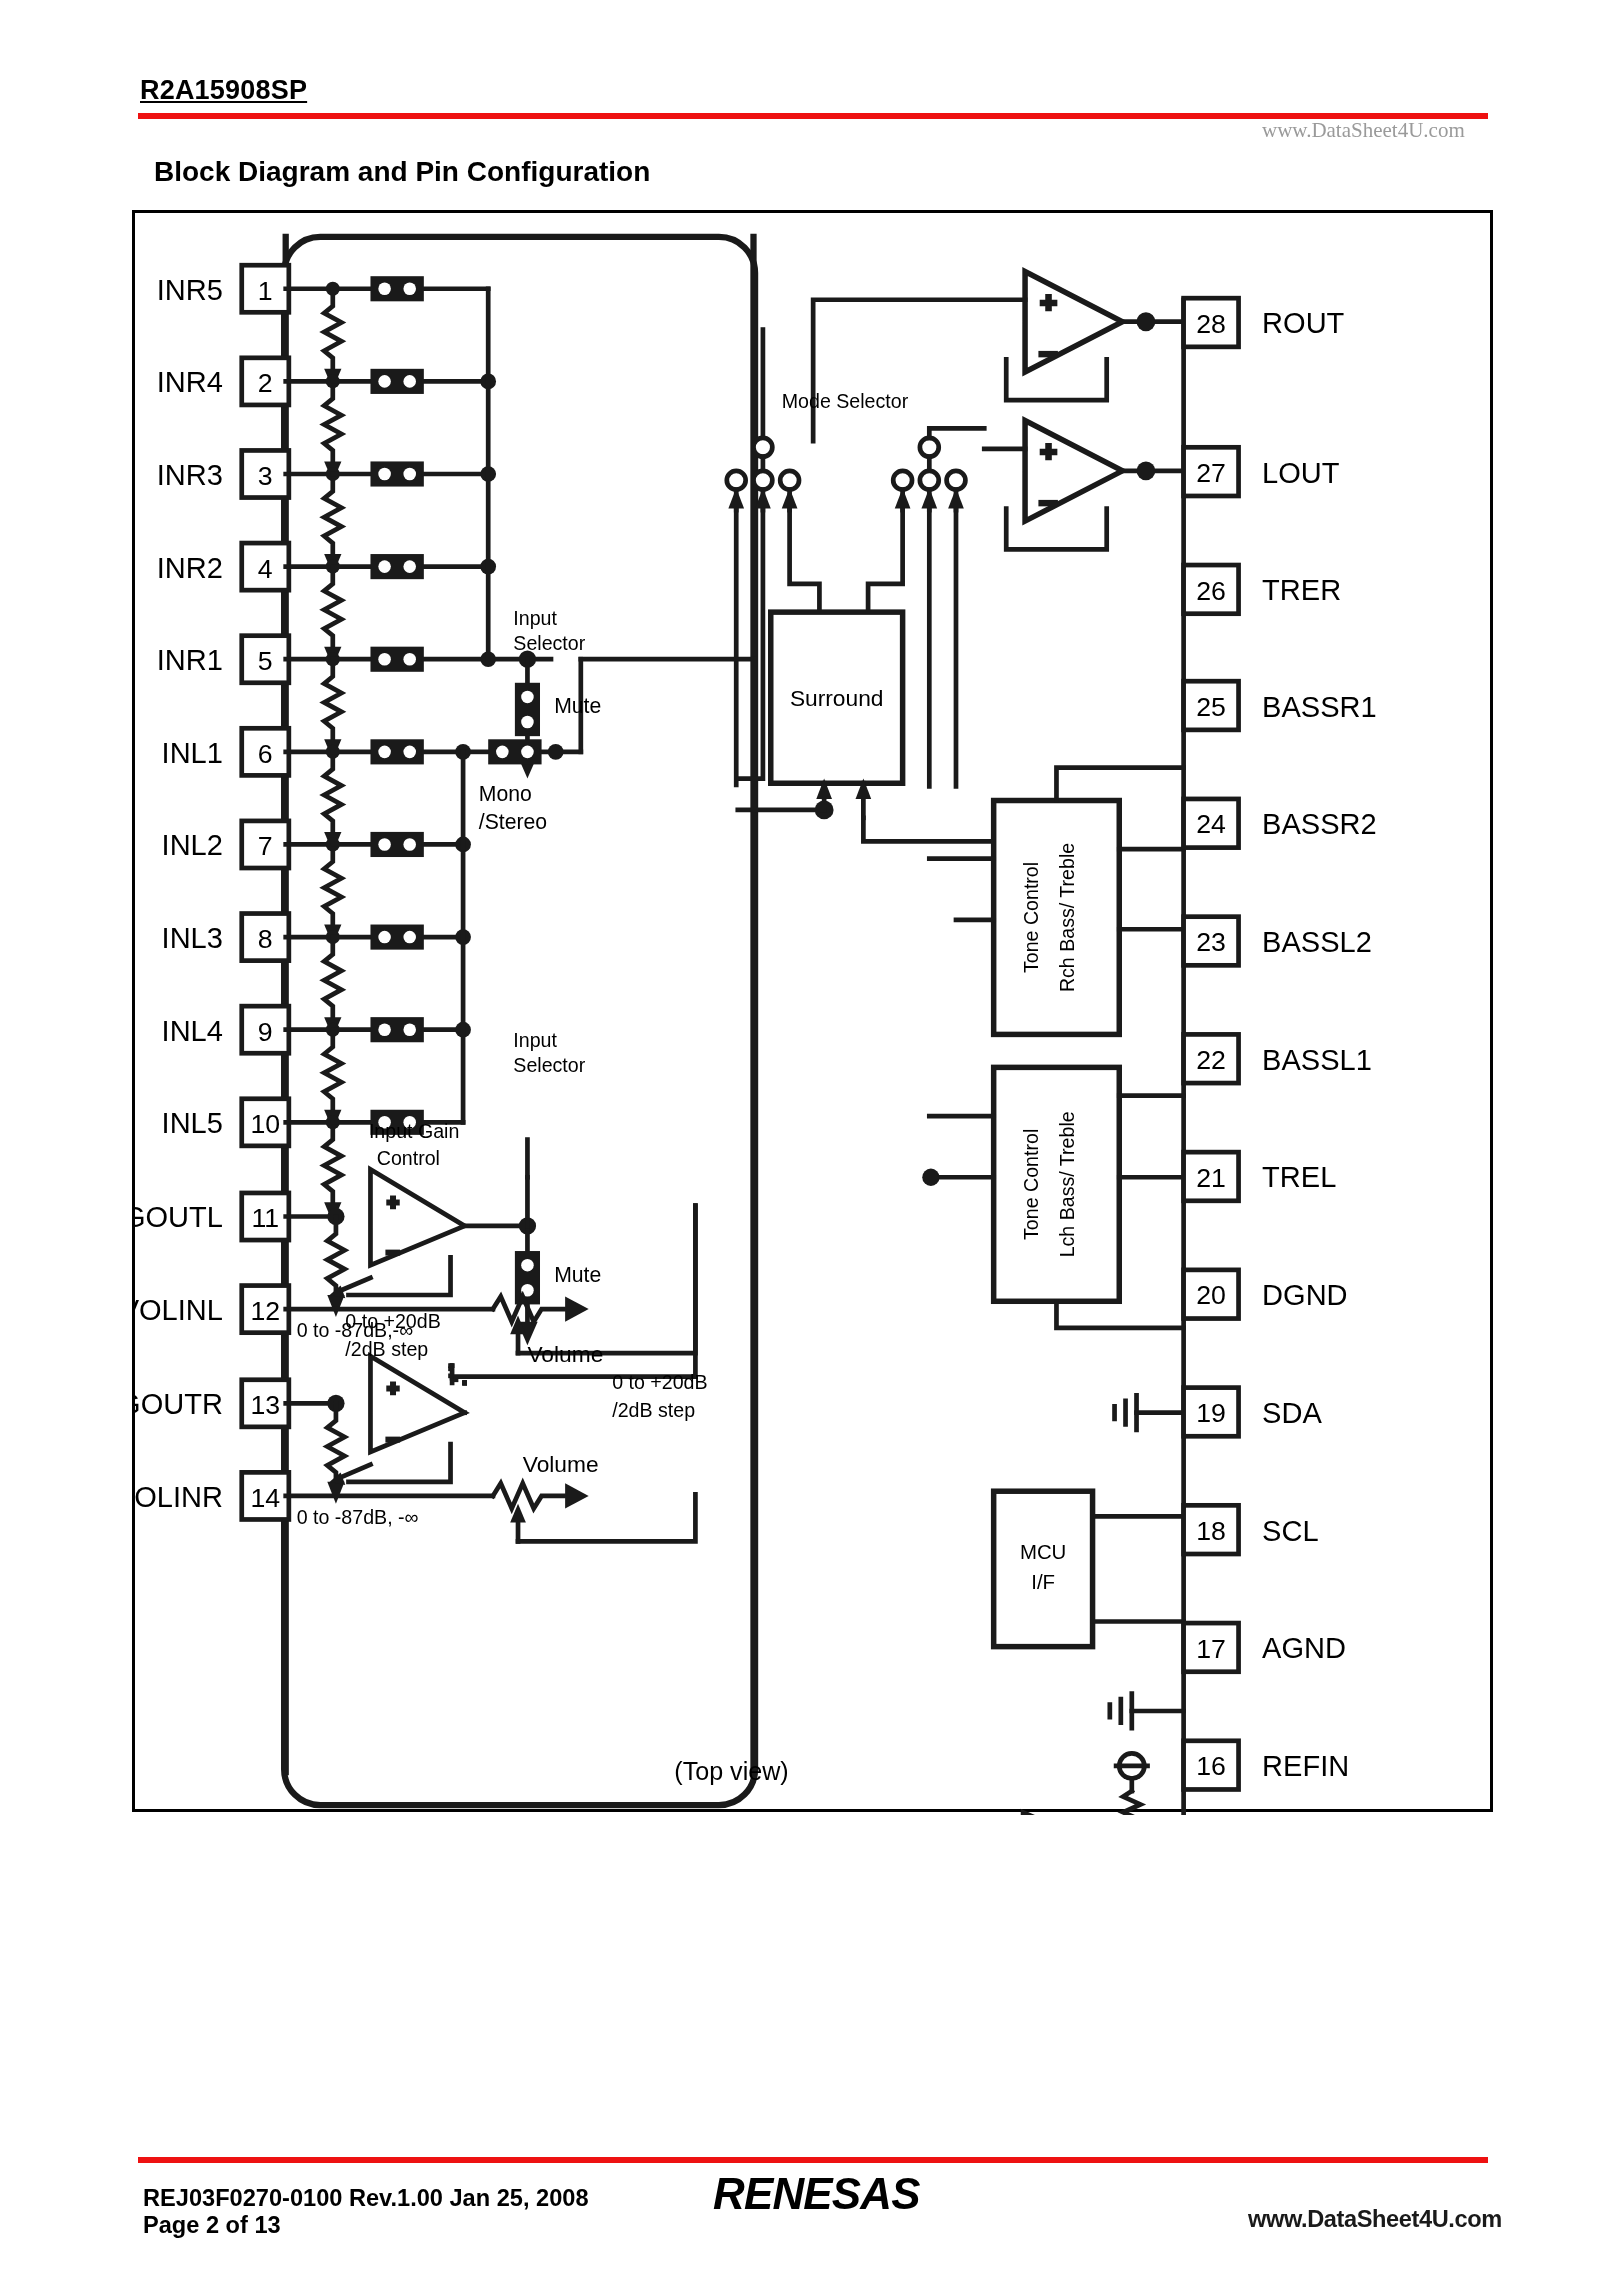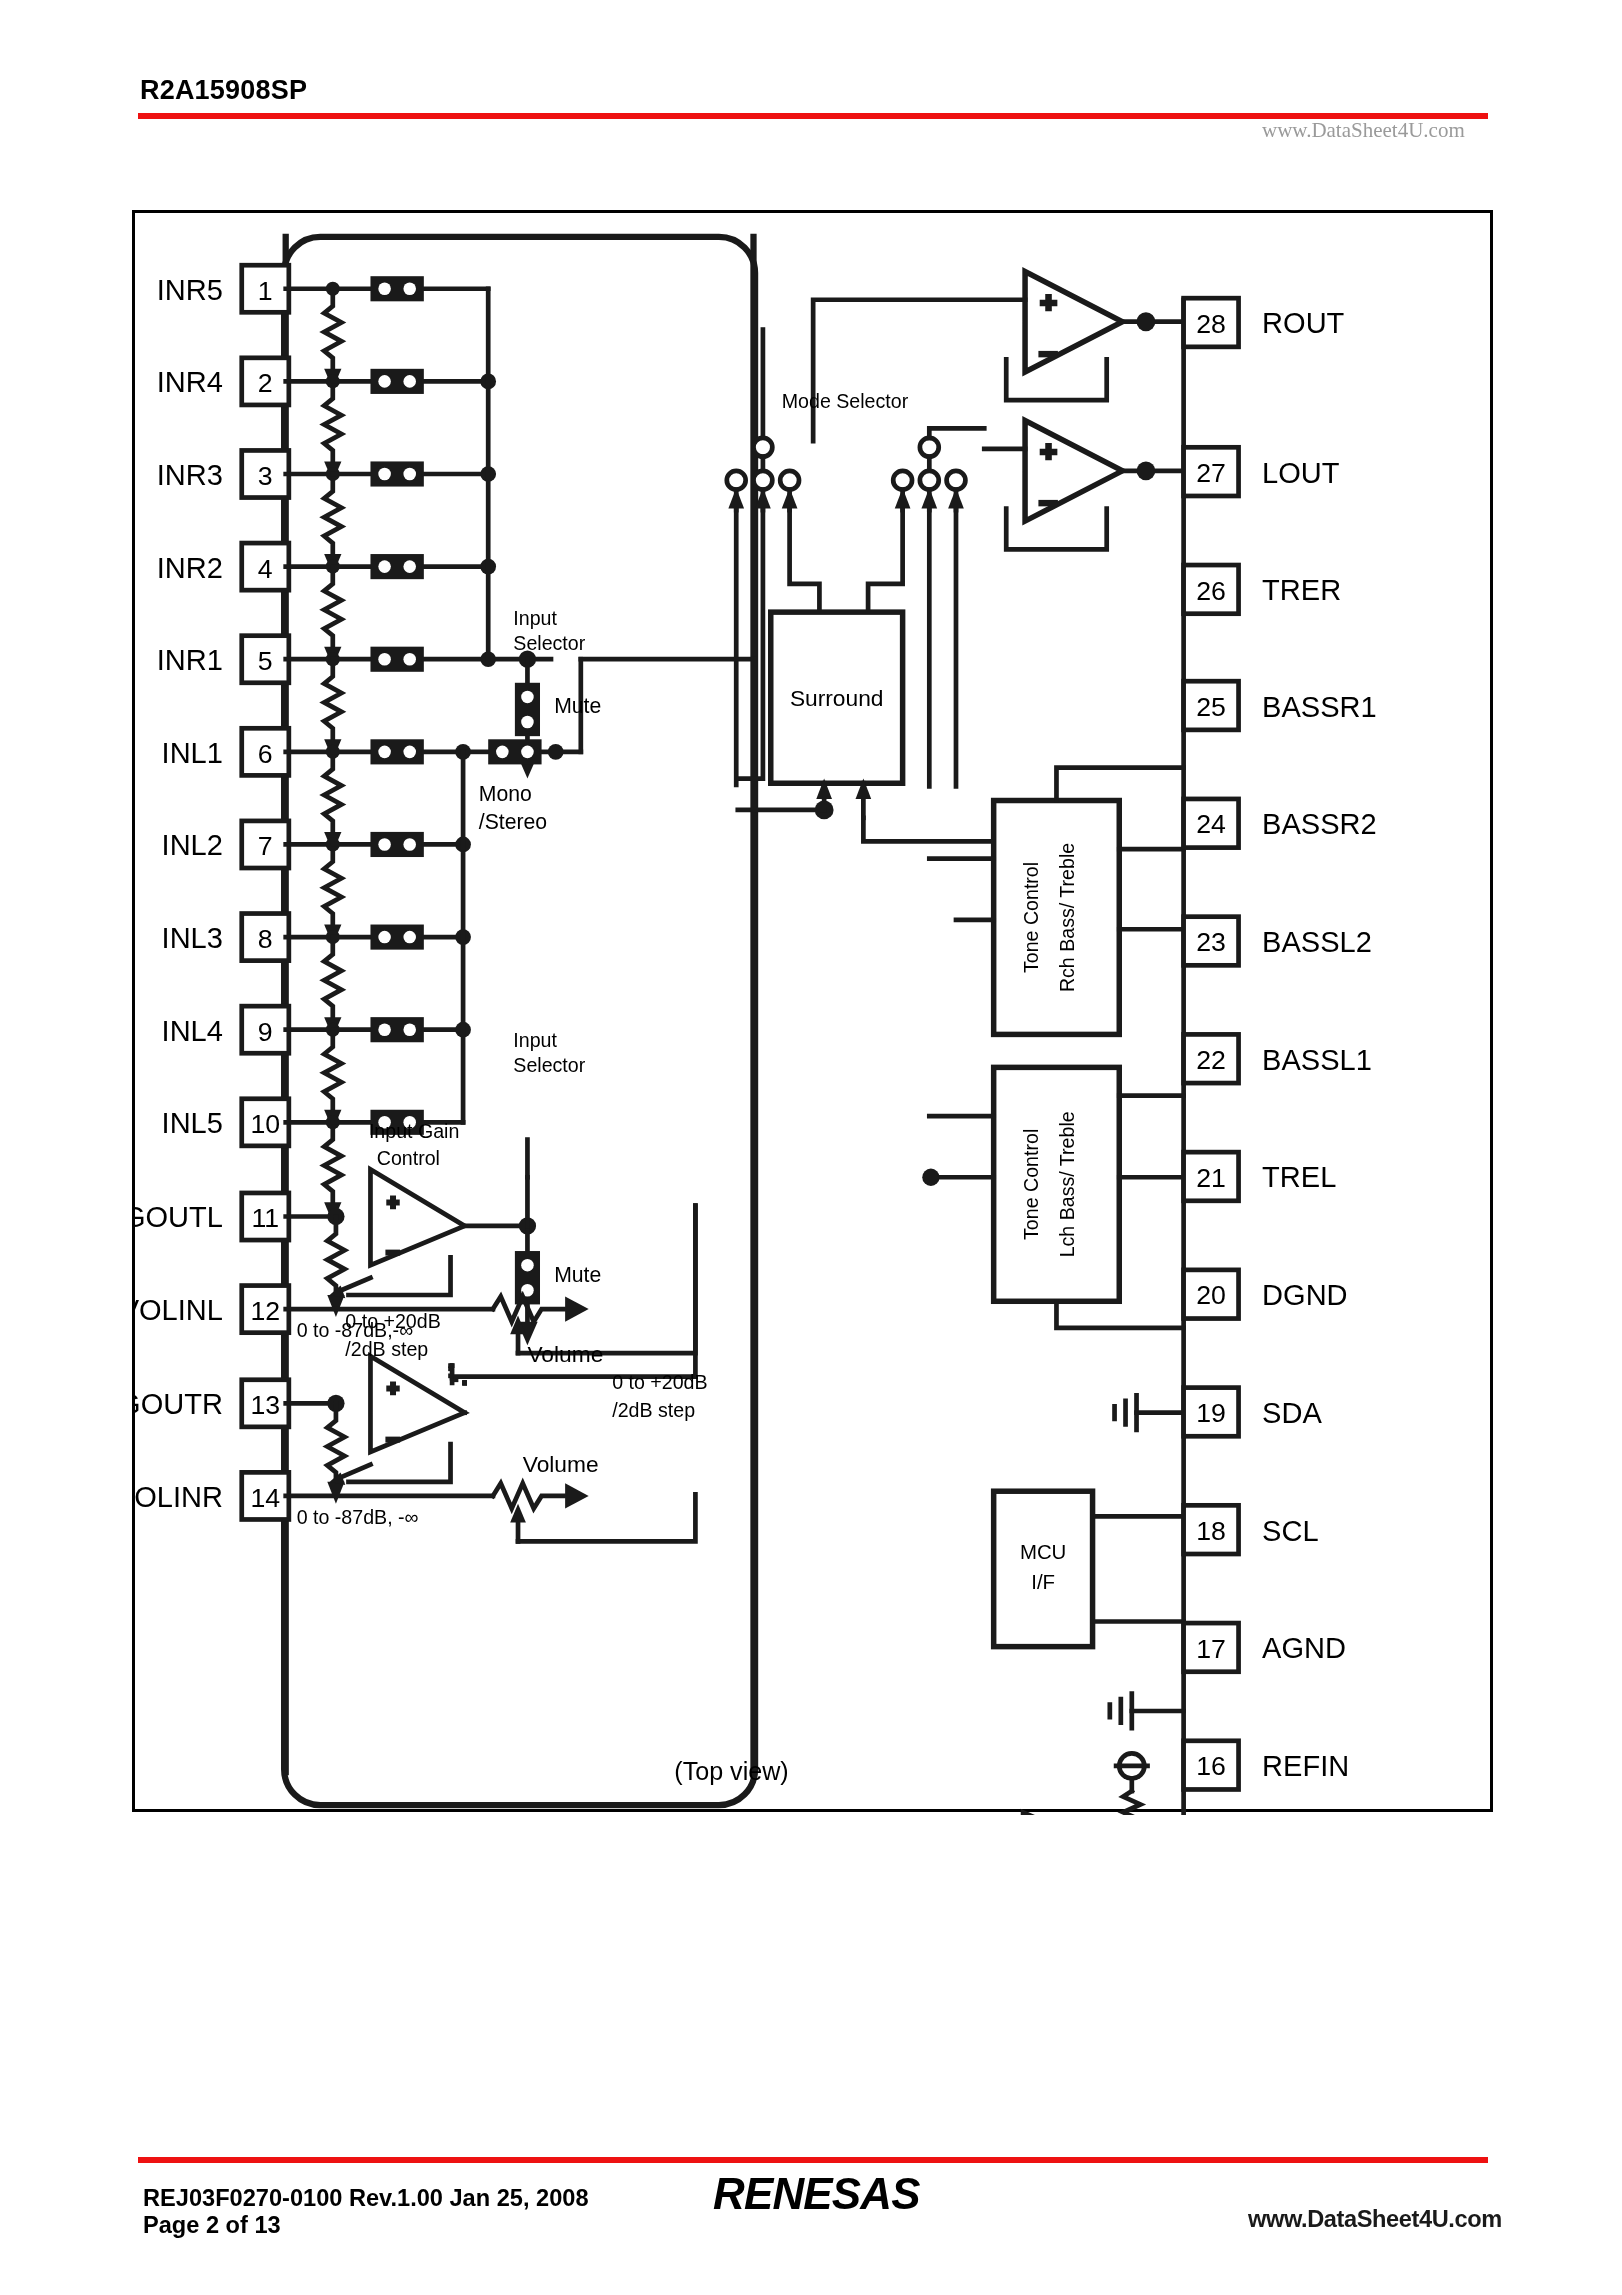--- a/index.html
+++ b/index.html
@@ -9,20 +9,21 @@
     color:#000;
     -webkit-font-smoothing:antialiased;
   }
   .page{position:absolute;inset:0;}
 
   
   #hdr-title{
     position:absolute;left:140px;top:75px;
     font-size:27px;font-weight:bold;letter-spacing:0.2px;
     white-space:nowrap;
+    text-decoration:underline;
   }
   #hdr-rule{
     position:absolute;left:138px;top:113px;width:1350px;height:5.5px;
     background:#ee1111;
   }
   #hdr-watermark{
     position:absolute;left:1262px;top:118px;
     font-family:"Liberation Serif", serif;
     font-size:21px;color:#9a9a9a;white-space:nowrap;
   }
@@ -72,20 +73,21 @@
 </style>
 </head>
 <body>
 
 <div class="page">
 
   <div id="hdr-title">R2A15908SP</div>
   <div id="hdr-rule"></div>
   <div id="hdr-watermark">www.DataSheet4U.com</div>
 
+  <div id="section-heading">Block Diagram and Pin Configuration</div>
 
   <div id="diagram-frame">
     <svg id="diagram-svg" viewBox="0 0 1734 2040">
       <defs>
         <marker id="arrH" viewBox="0 0 10 10" refX="9" refY="5" markerWidth="7" markerHeight="7" orient="auto-start-reverse">
           <path d="M0,0 L10,5 L0,10 z" fill="#1a1a1a"></path>
         </marker>
       </defs>
       <g stroke="#1a1a1a" fill="none" stroke-width="6" stroke-linecap="square">
 

